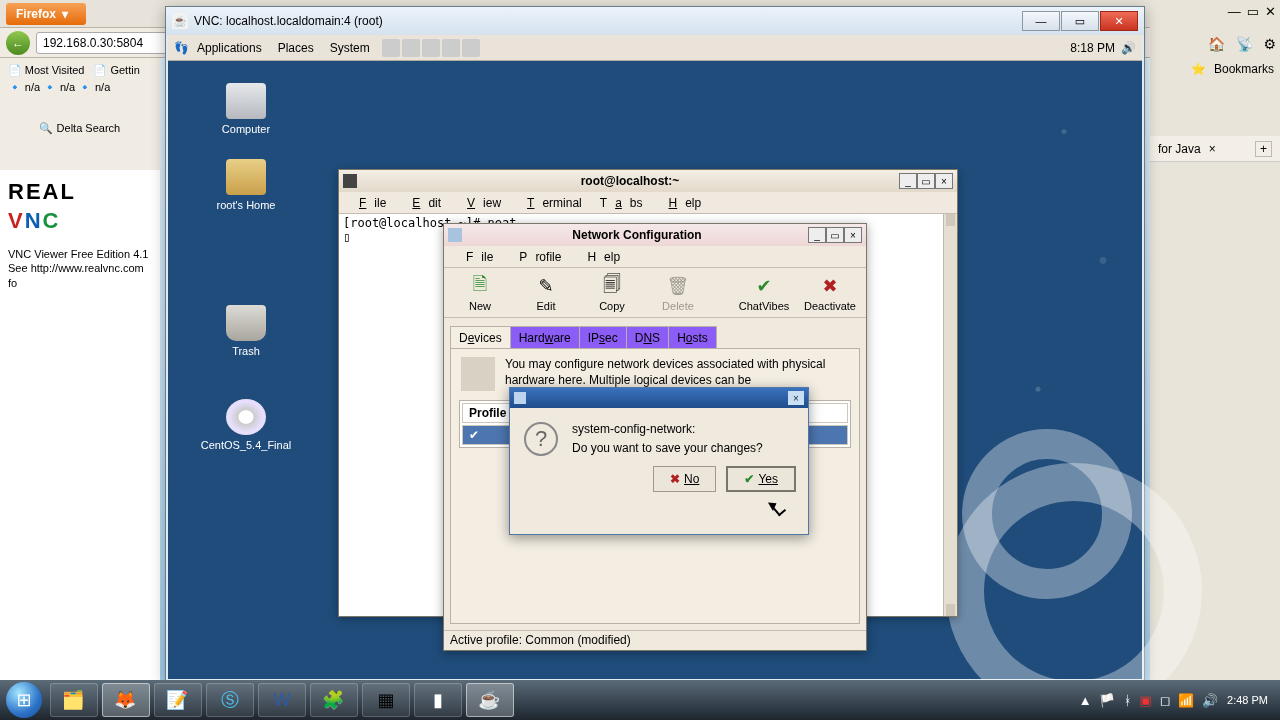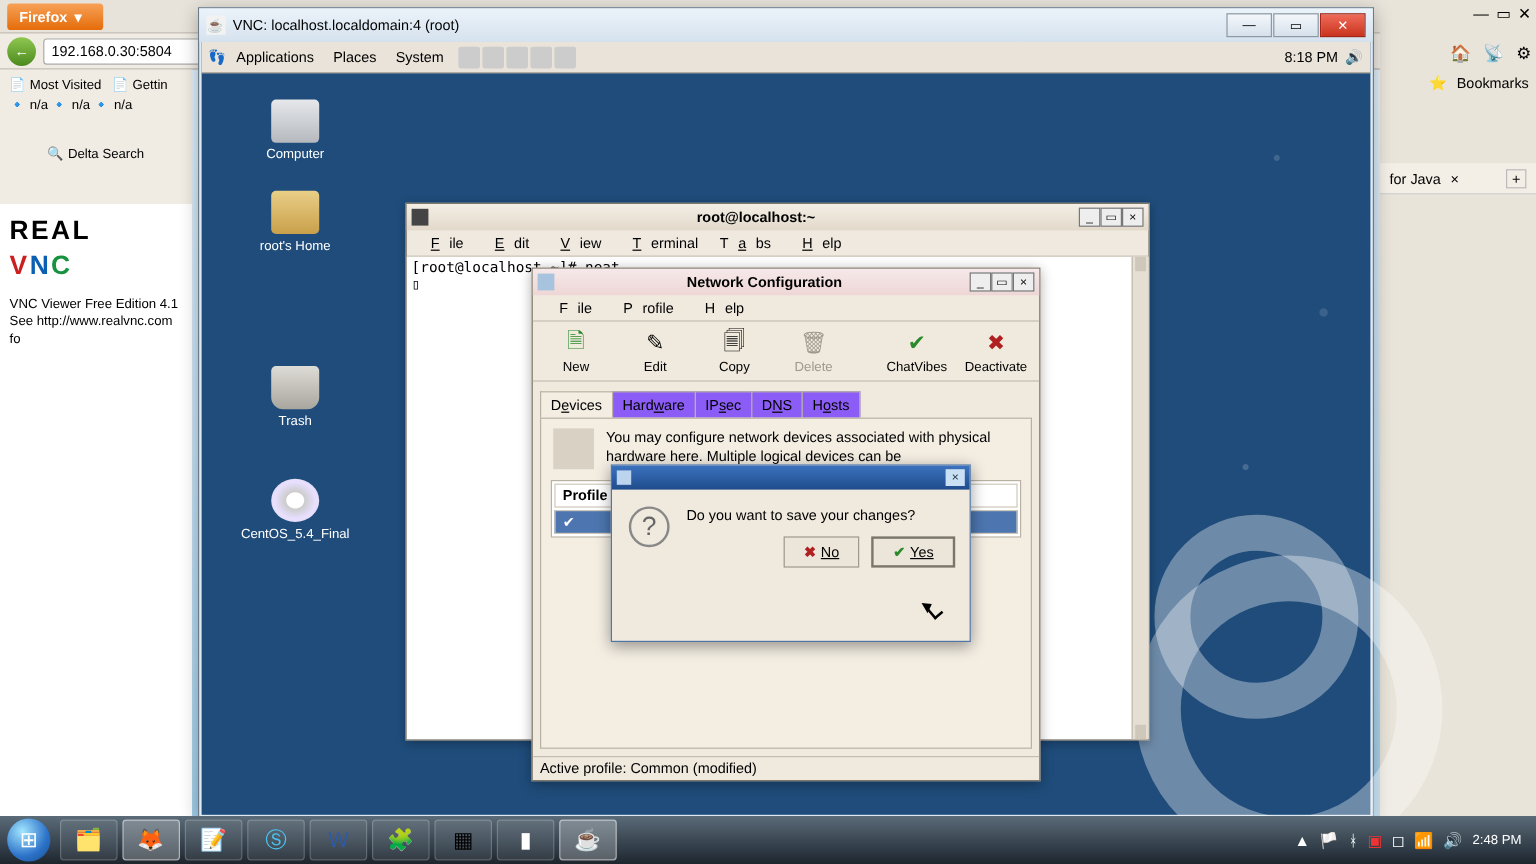--- a/index.html
+++ b/index.html
@@ -258,20 +258,21 @@
         <div class="status">Active profile: Common (modified)</div>
       </div>
 
       <div class="dlg">
         <div class="tbar">
           <span style="width:12px;height:12px;background:#bcd4ee;margin-right:4px;"></span>
           <span class="x">×</span>
         </div>
         <div class="body">
           <div class="qicon">?</div>
+          <div>system-config-network:</div>
           <div>Do you want to save your changes?</div>
         </div>
         <div class="btns">
           <button>
               <span class="nx">✖</span>
               <span style="text-decoration:underline;">No</span>
             </button>
           <button class="yes">
               <span class="ok">✔</span>
               <span style="text-decoration:underline;">Yes</span>

